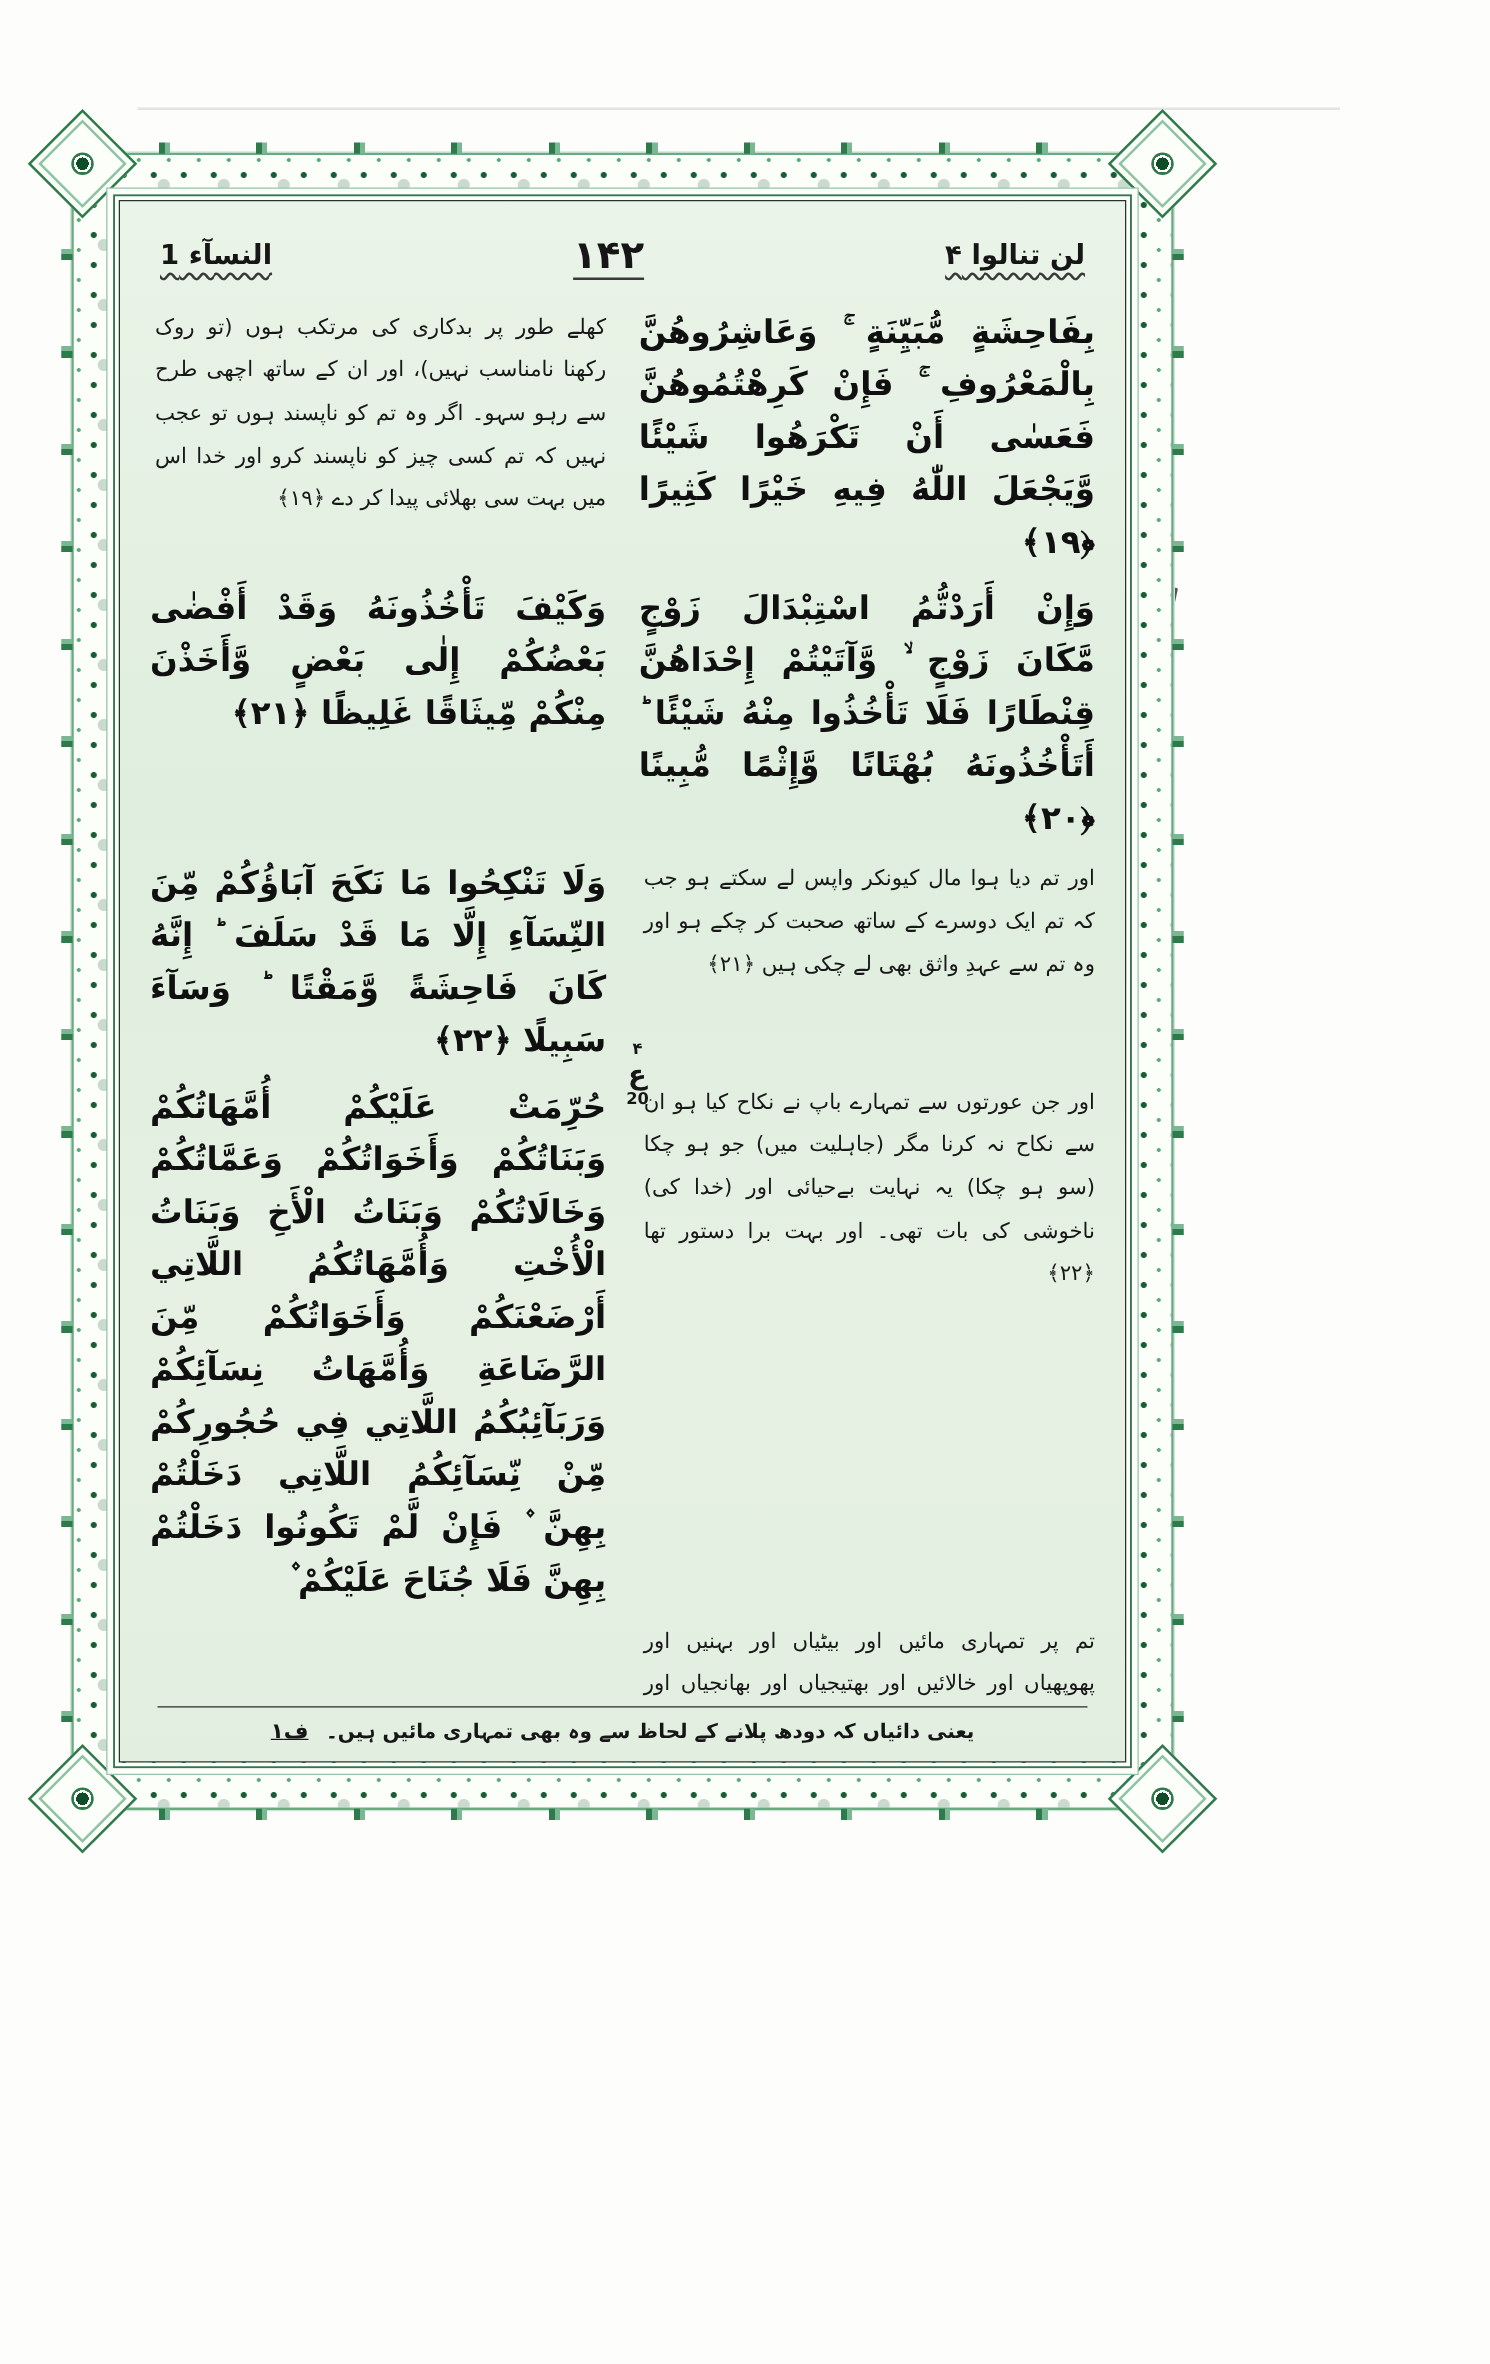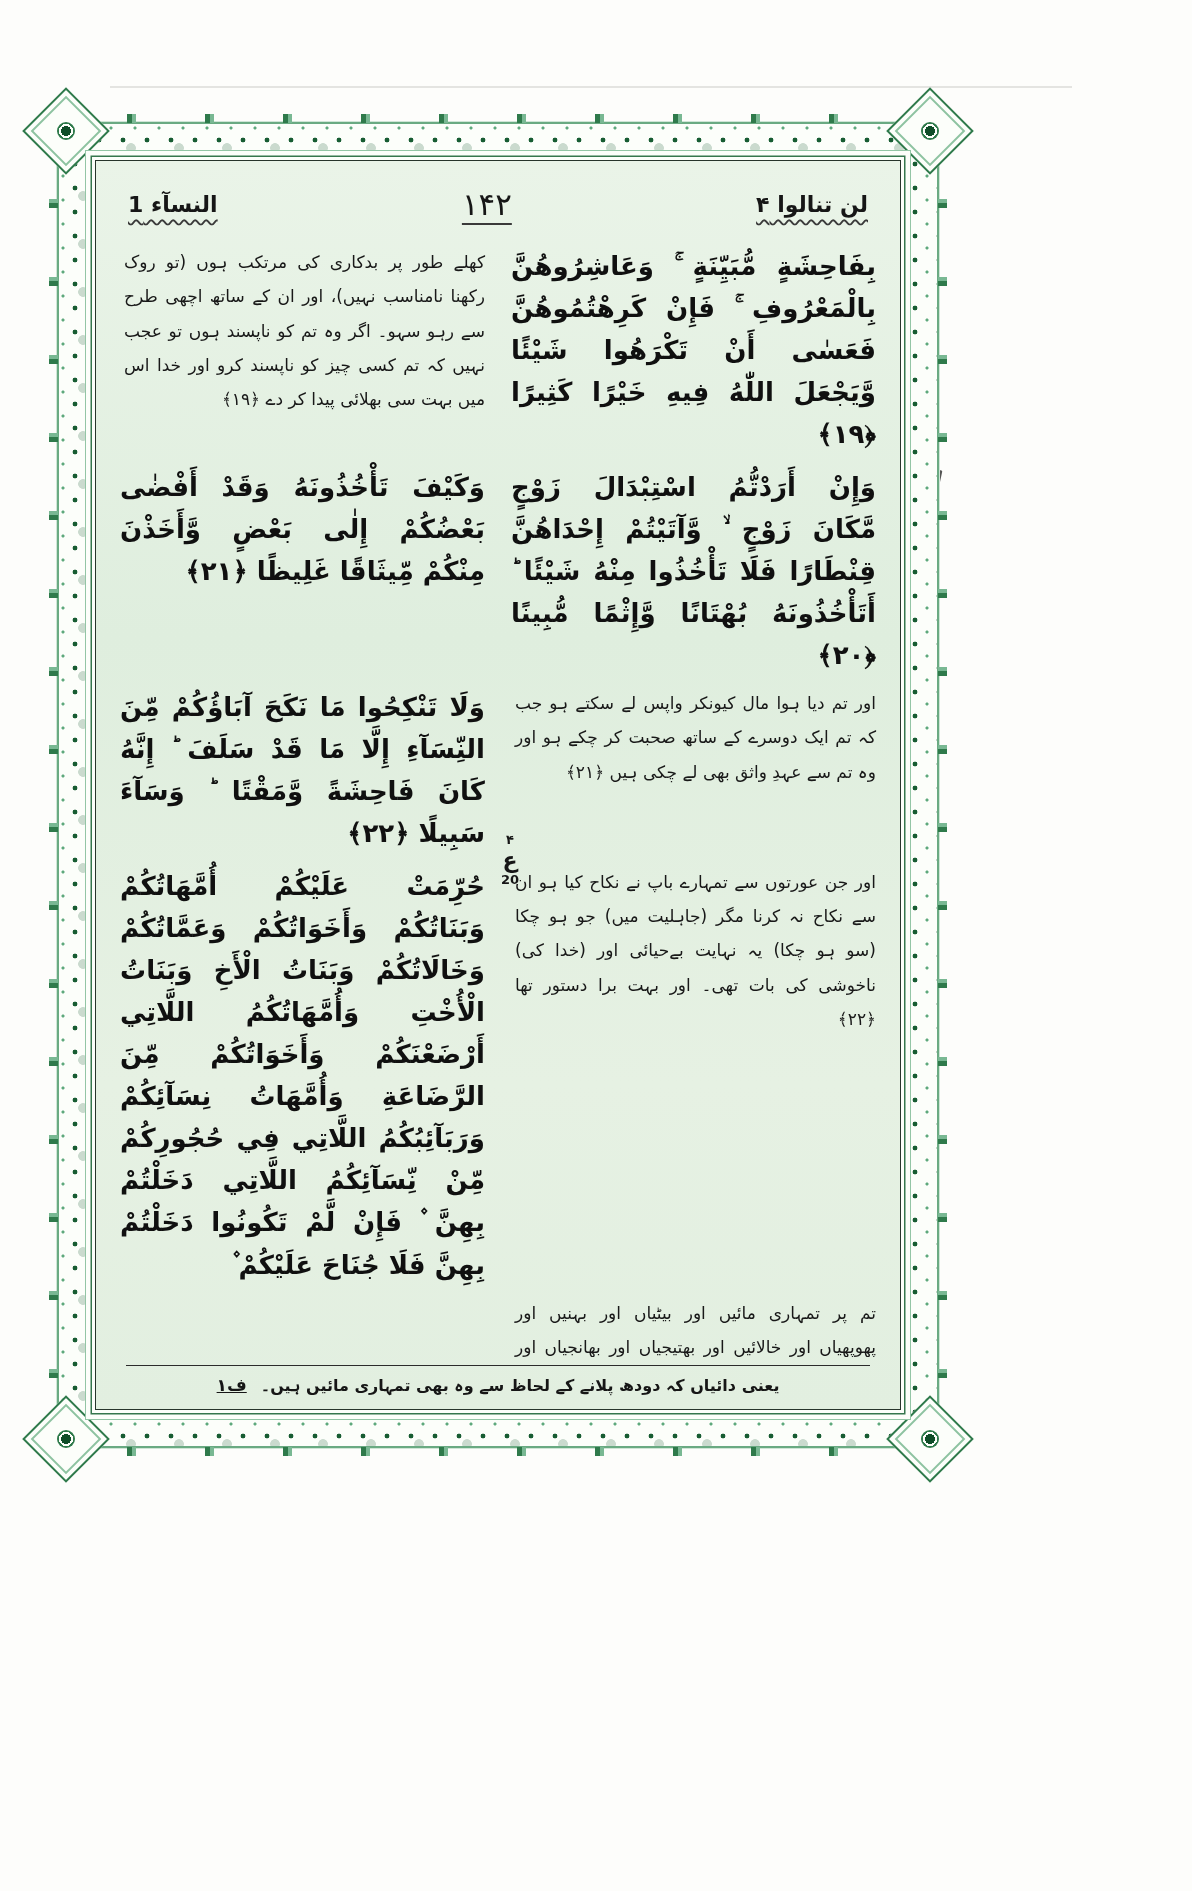--- a/index.html
+++ b/index.html
@@ -96,21 +96,21 @@
     height: 62px; padding: 0 14px; flex: none;
     direction: rtl;
   }
   .cartouche {
     font-size: 22px; font-weight: bold;
     text-decoration: underline wavy #3a3a3a 1.5px;
     text-underline-offset: 7px;
     letter-spacing: .5px;
   }
   .page-number {
-    font-size: 31px; font-weight: normal;
+    font-size: 31px; font-weight: bold;
     text-decoration: underline #3a3a3a 1.5px;
     text-underline-offset: 8px;
   }
 
   
   .verse-grid {
     position: relative;
     flex: 1 1 auto;
     display: grid;
     direction: rtl;

